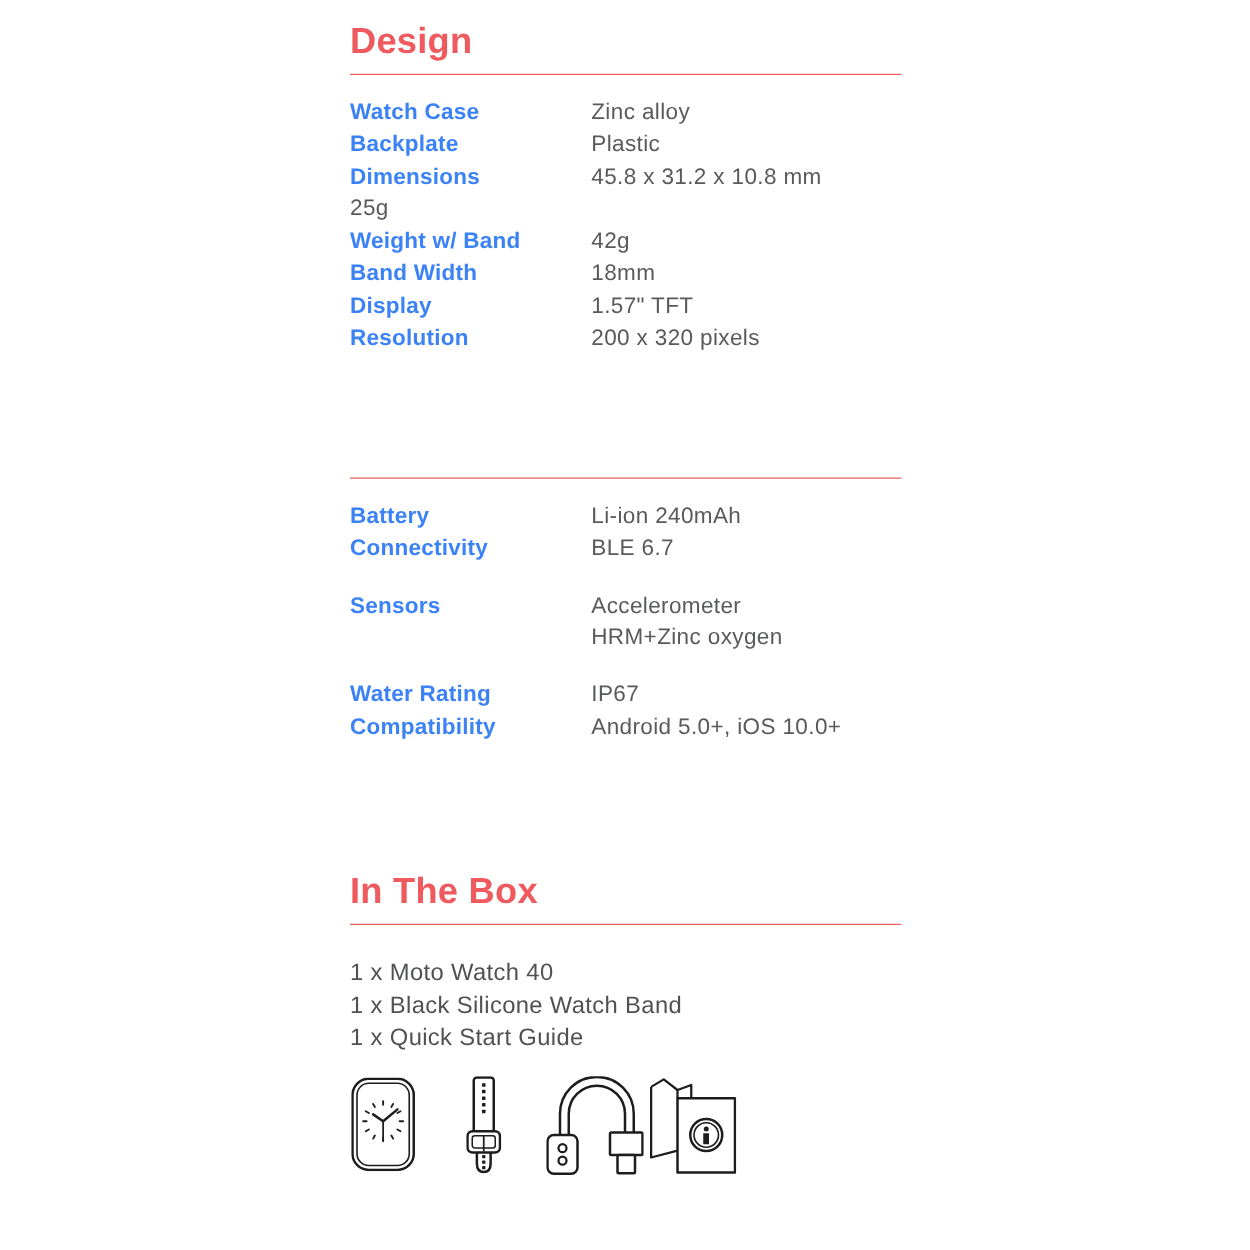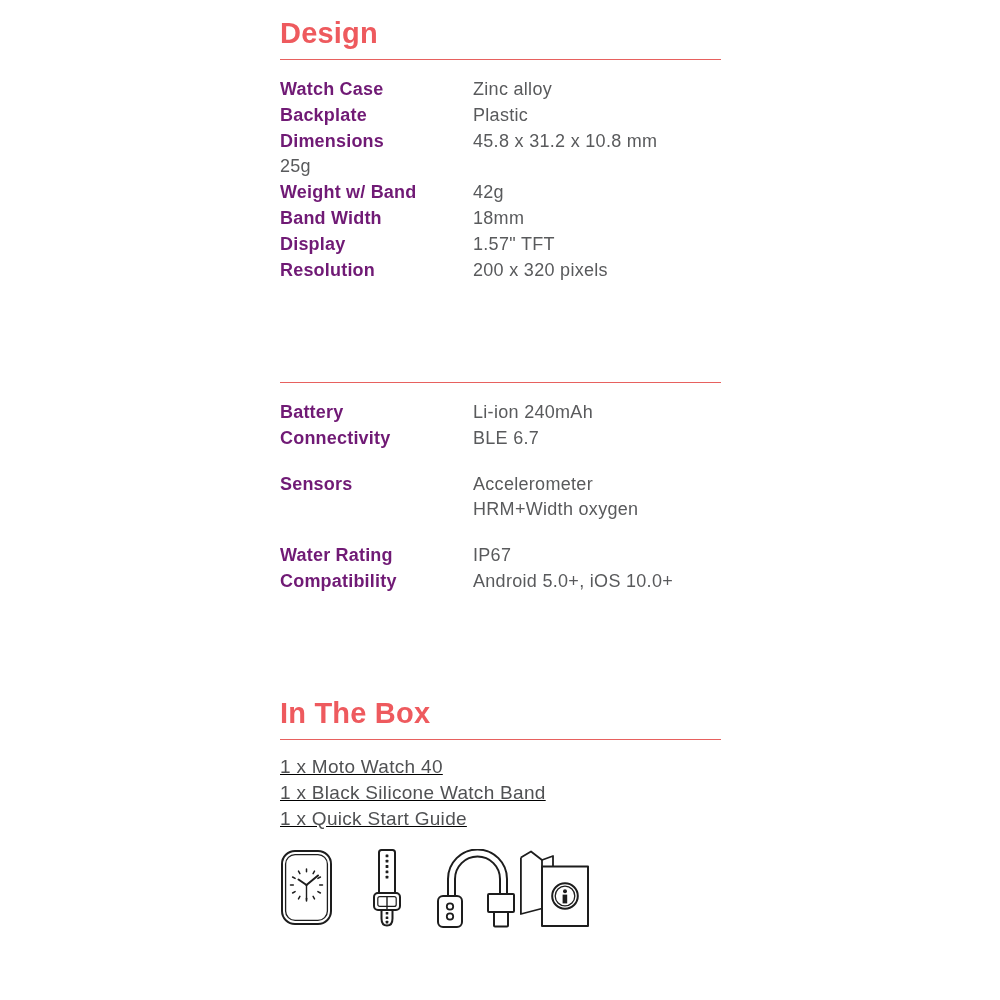--- a/index.html
+++ b/index.html
@@ -39,36 +39,35 @@
 
   .spec-table { margin-top: 17px; }
   .spec-row { display: flex; align-items: flex-start; }
   .spec-label {
     width: 193px;
     flex: 0 0 193px;
     font-size: 18px;
     line-height: 25.8px;
     font-weight: 700;
     letter-spacing: 0.2px;
-    color: #701a75;
+    color: #3b82f6;
   }
   .spec-value {
     font-size: 18px;
     line-height: 25.8px;
     font-weight: 400;
     letter-spacing: 0.3px;
     color: #595a5c;
   }
   .group-gap { height: 20px; }
 
   .box-list {
-    margin-top: 14px;
+    margin-top: 26px;
     list-style: none;
     padding: 0;
-    text-decoration: underline;
   }
   .box-item {
     font-size: 19px;
     line-height: 25.9px;
     letter-spacing: 0.3px;
     color: #505153;
   }
 
   .icons-row {
     position: relative;
@@ -134,21 +133,21 @@
       </div>
       <div class="spec-row">
         <div class="spec-label">Connectivity</div>
         <div class="spec-value">BLE 6.7</div>
       </div>
       <div class="group-gap"></div>
       <div class="spec-row">
         <div class="spec-label">Sensors</div>
         <div>
           <div class="spec-value">Accelerometer</div>
-          <div class="spec-value">HRM+Width oxygen</div>
+          <div class="spec-value">HRM+Zinc oxygen</div>
         </div>
       </div>
       <div class="group-gap"></div>
       <div class="spec-row">
         <div class="spec-label">Water Rating</div>
         <div class="spec-value">IP67</div>
       </div>
       <div class="spec-row">
         <div class="spec-label">Compatibility</div>
         <div class="spec-value">Android 5.0+, iOS 10.0+</div>

